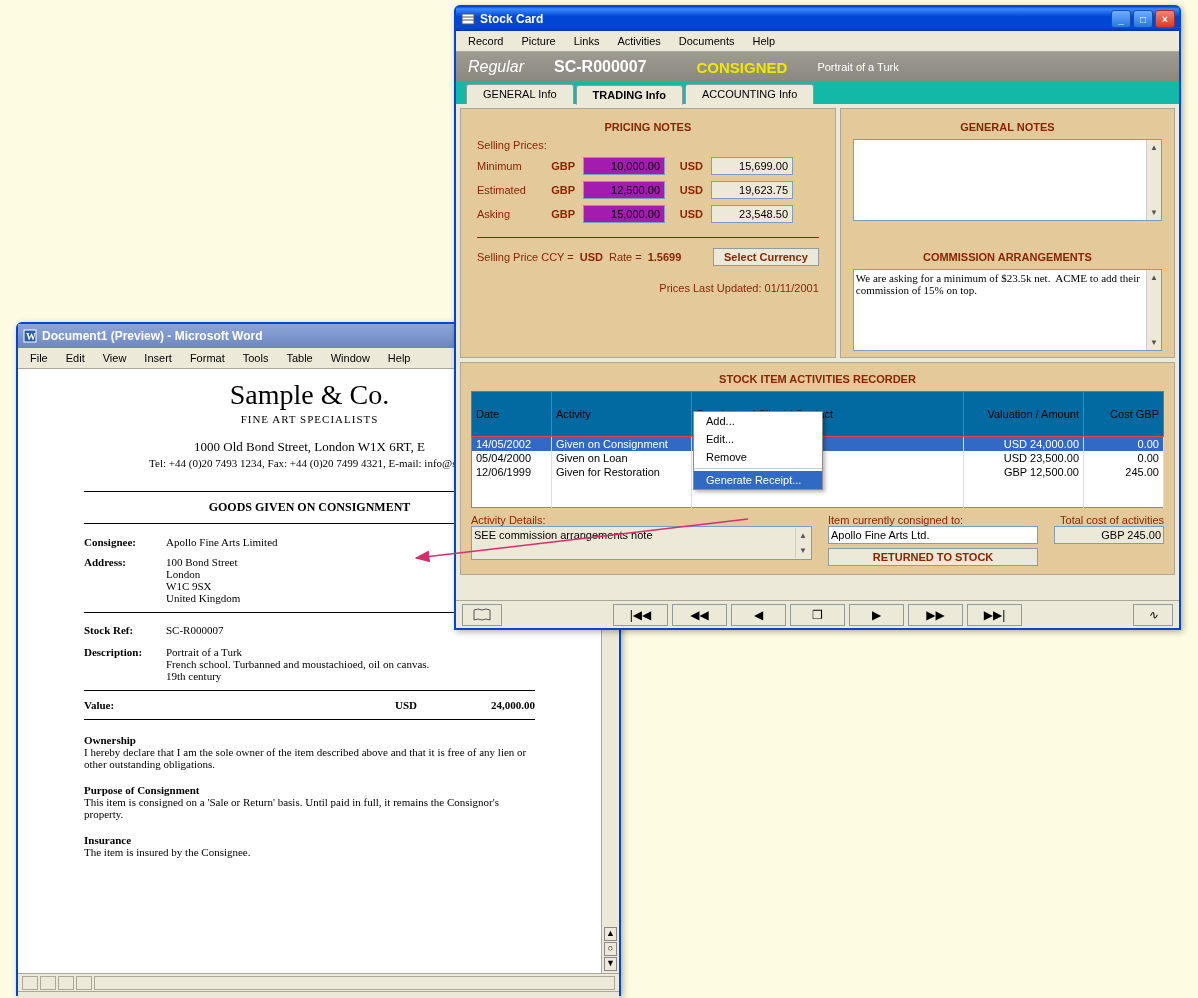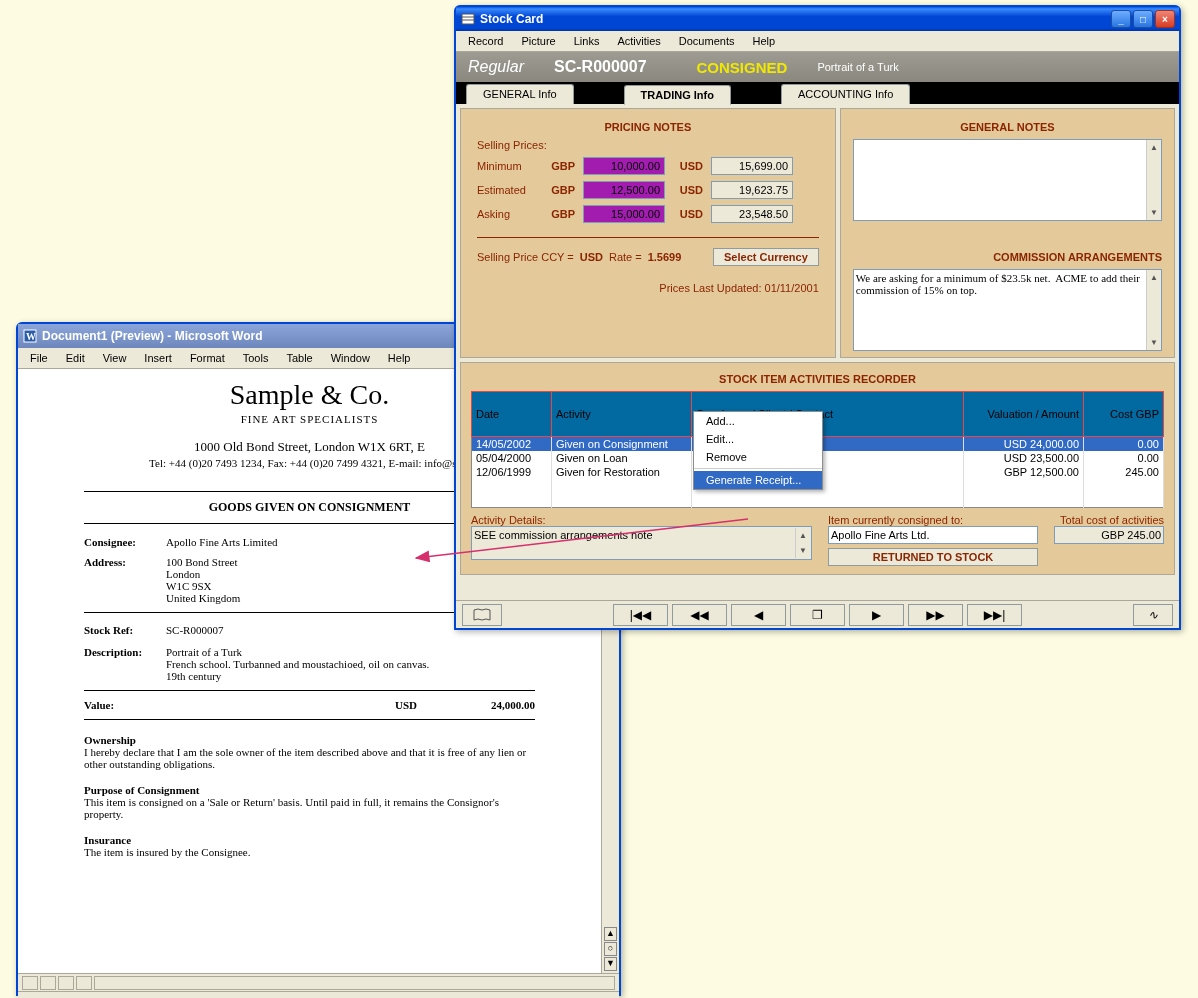--- a/index.html
+++ b/index.html
@@ -45,21 +45,21 @@
 .word-bottom-scroll .btrack { flex: 1; background: #ece9d8; height: 14px; border: 1px solid #aca899; }
 
 
 #stock-window { left: 454px; top: 5px; width: 727px; height: 625px; z-index: 10; }
 .stock-header { background: linear-gradient(to bottom, #9e9b92, #8a877e); color: #fff; padding: 6px 12px; display: flex; align-items: center; gap: 30px; font-size: 13px; }
 .stock-header .regular { font-style: italic; font-size: 16px; }
 .stock-header .code { font-weight: bold; font-size: 16px; }
 .stock-header .consigned { color: #f0e800; font-weight: bold; font-size: 15px; margin-left: 20px; }
 .stock-header .pname { font-size: 11px; }
 
-.tabstrip { display: flex; background: #000000; padding: 2px 10px 0 10px; gap: 48px; }
+.tabstrip { display: flex; background: #14b8a6; padding: 2px 10px 0 10px; }
 .tab { padding: 3px 16px; background: #ece9d8; border: 1px solid #919b9c; border-bottom: none; border-radius: 3px 3px 0 0; font-size: 11px; margin-right: 2px; cursor: pointer; }
 .tab.active { background: #ece9d8; font-weight: bold; position: relative; top: 1px; border-bottom: 1px solid #ece9d8; }
 
 .stock-body { padding: 4px; height: calc(100% - 24px - 21px - 30px - 20px - 30px); }
 .panels-top { display: flex; gap: 4px; height: 250px; }
 .panel { background: #e4c99a; border: 1px solid #aca899; position: relative; }
 .panel-title { text-align: center; color: #8b2500; font-weight: bold; font-size: 11px; padding: 6px 0; }
 .pricing-panel { flex: 1.05; padding: 6px 16px; }
 .notes-panel { flex: 0.95; padding: 6px 12px; display: flex; flex-direction: column; }
 .label-red { color: #8b2500; font-size: 11px; }
@@ -297,21 +297,21 @@
       <div class="panel notes-panel">
         <div class="panel-title">GENERAL NOTES</div>
         <div class="textarea-wrap" style="height:100px;">
           <textarea class="textarea" style="width: 100%; height: 100%;"></textarea>
           <div class="vscroll-stub">
               <div class="arr">▲</div>
               <div style="flex:1"></div>
               <div class="arr" style="position:absolute;bottom:0;left:0;right:0;">▼</div>
             </div>
         </div>
-        <div class="panel-title" style="margin-top:24px;text-align:right;">COMMISSION ARRANGEMENTS</div>
+        <div class="panel-title" style="margin-top:24px;">COMMISSION ARRANGEMENTS</div>
         <div class="textarea-wrap" style="height:56px;">
           <textarea class="textarea" style="width: 100%; height: 100%;">We are asking for a minimum of $23.5k net.  ACME to add their commission of 15% on top.</textarea>
           <div class="vscroll-stub">
               <div class="arr">▲</div>
               <div class="arr" style="position:absolute;bottom:0;left:0;right:0;">▼</div>
             </div>
         </div>
       </div>
     </div>
 

